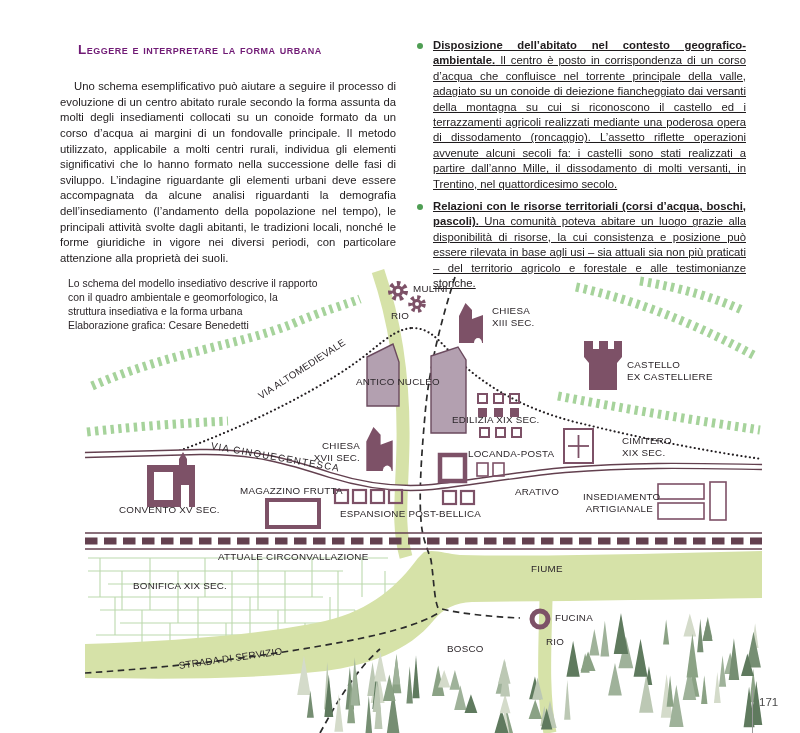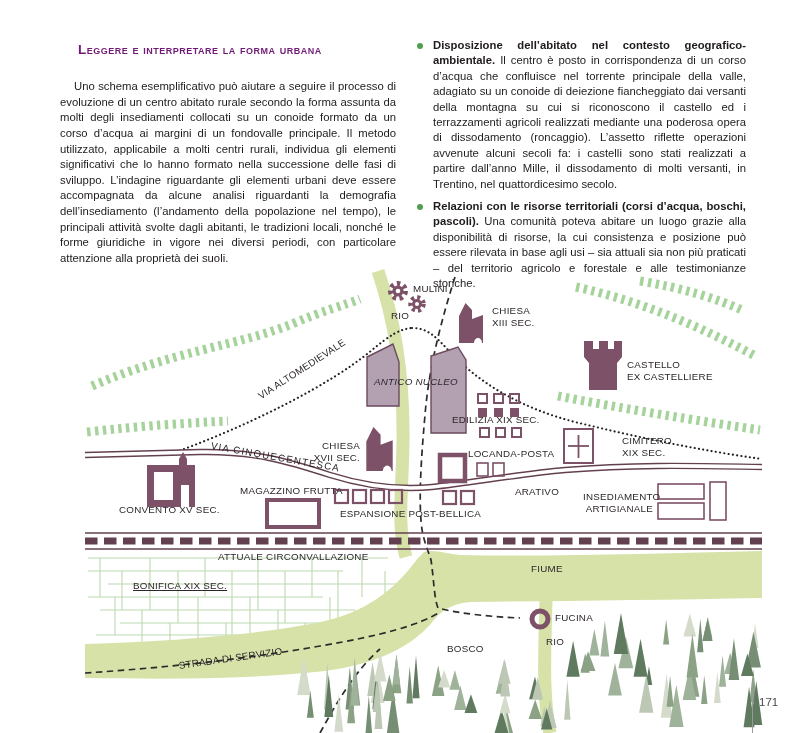--- a/index.html
+++ b/index.html
@@ -5,21 +5,21 @@
   html,body{margin:0;padding:0;background:#fff;}
   .page{position:relative;width:800px;height:733px;background:#fff;overflow:hidden;
         font-family:"Liberation Sans", sans-serif;color:#1f1b1d;}
   
   .title{position:absolute;left:78px;top:42px;font-size:13.5px;font-weight:700;
          font-variant:small-caps;letter-spacing:.5px;color:#701a75;margin:0;}
   .intro{position:absolute;left:60px;top:68px;width:336px;font-size:11.3px;line-height:15.6px;
          text-align:justify;text-indent:14px;hyphens:auto;-webkit-hyphens:auto;}
   .bullets{position:absolute;left:416px;top:38px;width:342px;margin:0;padding:0;list-style:none;}
   .bullets li{position:relative;padding-left:17px;text-align:justify;font-size:11.3px;
-              line-height:15.4px;margin:0 12px 7px 0;hyphens:auto;-webkit-hyphens:auto;}
+              line-height:15.4px;margin:0 12px 7px 0;hyphens:auto;text-decoration:underline;-webkit-hyphens:auto;}
   .bullets .dot{position:absolute;left:1px;top:5px;width:6px;height:6px;border-radius:50%;
                 background:var(--c-bullet,#4f9e53);}
   .bullets .lead{font-weight:700;}
   .caption{position:absolute;left:68px;top:277px;font-size:10.4px;line-height:13.9px;
            white-space:pre-line;color:#2b2528;}
   
   .map-svg{position:absolute;left:0;top:0;}
   .maplbl{position:absolute;font-size:9.8px;letter-spacing:.25px;color:#2d272b;
           white-space:pre-line;line-height:11.5px;}
   .r{text-align:right;}
@@ -52,20 +52,24 @@
 
   <ul class="bullets">
     <li>
       <span class="dot"></span><span class="lead">Disposizione dell’abitato nel contesto geografico-ambientale.</span><span> Il centro è posto in corrispondenza di un corso d’acqua che confluisce nel torrente principale della valle, adagiato su un conoide di deiezione fiancheggiato dai versanti della montagna su cui si riconoscono il castello ed i terrazzamenti agricoli realizzati mediante una poderosa opera di dissodamento (roncaggio). L’assetto riflette operazioni avvenute alcuni secoli fa: i castelli sono stati realizzati a partire dall’anno Mille, il dissodamento di molti versanti, in Trentino, nel quattordicesimo secolo.</span>
     </li>
     <li>
       <span class="dot"></span><span class="lead">Relazioni con le risorse territoriali (corsi d’acqua, boschi, pascoli).</span><span> Una comunità poteva abitare un luogo grazie alla disponibilità di risorse, la cui consistenza e posizione può essere rilevata in base agli usi – sia attuali sia non più praticati – del territorio agricolo e forestale e alle testimonianze storiche.</span>
     </li>
   </ul>
 
+  <div class="caption">Lo schema del modello insediativo descrive il rapporto
+con il quadro ambientale e geomorfologico, la
+struttura insediativa e la forma urbana
+Elaborazione grafica: Cesare Benedetti</div>
 
   <svg class="map-svg" width="800" height="733" viewBox="0 0 800 733">
 
     <g class="grid" id="fieldgrid">
         <line x1="88" y1="558" x2="388" y2="558"></line>
         <line x1="88" y1="571" x2="343" y2="571"></line>
         <line x1="108" y1="584" x2="398" y2="584"></line>
         <line x1="88" y1="597" x2="323" y2="597"></line>
         <line x1="100" y1="610" x2="355" y2="610"></line>
         <line x1="120" y1="623" x2="325" y2="623"></line>
@@ -291,37 +295,37 @@
         <polygon points="573.0970668792725,640.7761831283569 566.4515682458878,676.6687740087509 579.7425655126572,676.6687740087509" fill="#5f7a5e"></polygon>
       </g>
   </svg>
 
   <span class="maplbl" style="left:413px;top:283px;">MULINI</span>
   <span class="maplbl" style="left:391px;top:310px;">RIO</span>
   <span class="maplbl" style="left:492px;top:305px;">CHIESA
 XIII SEC.</span>
   <span class="maplbl" style="left:627px;top:359px;">CASTELLO
 EX CASTELLIERE</span>
-  <span class="maplbl" style="left:374px;top:376px;font-style:italic;">ANTICO NUCLEO</span>
+  <span class="maplbl" style="left:356px;top:376px;">ANTICO NUCLEO</span>
   <span class="maplbl" style="left:452px;top:414px;">EDILIZIA XIX SEC.</span>
   <span class="maplbl rot" style="left:256px;top:392px;transform:rotate(-33deg);">VIA ALTOMEDIEVALE</span>
   <span class="maplbl rot" style="left:212px;top:440px;transform:rotate(10deg);letter-spacing:1.2px;">VIA CINQUECENTESCA</span>
   <span class="maplbl r" style="left:308px;top:440px;width:52px;">CHIESA
 XVII SEC.</span>
   <span class="maplbl" style="left:468px;top:448px;text-align:center;">LOCANDA-POSTA</span>
   <span class="maplbl" style="left:622px;top:435px;">CIMITERO
 XIX SEC.</span>
   <span class="maplbl" style="left:119px;top:504px;">CONVENTO XV SEC.</span>
   <span class="maplbl" style="left:232px;top:485px;margin-left:8px;">MAGAZZINO FRUTTA</span>
   <span class="maplbl" style="left:340px;top:508px;">ESPANSIONE POST-BELLICA</span>
   <span class="maplbl" style="left:515px;top:486px;">ARATIVO</span>
   <span class="maplbl r" style="left:583px;top:491px;width:70px;">INSEDIAMENTO
 ARTIGIANALE</span>
   <span class="maplbl" style="left:218px;top:551px;">ATTUALE CIRCONVALLAZIONE</span>
-  <span class="maplbl" style="left:133px;top:580px;text-decoration:underline;">BONIFICA XIX SEC.</span>
+  <span class="maplbl" style="left:133px;top:580px;">BONIFICA XIX SEC.</span>
   <span class="maplbl" style="left:531px;top:563px;">FIUME</span>
   <span class="maplbl" style="left:555px;top:612px;">FUCINA</span>
   <span class="maplbl" style="left:546px;top:636px;">RIO</span>
   <span class="maplbl" style="left:447px;top:643px;">BOSCO</span>
   <span class="maplbl rot" style="left:178px;top:660px;transform:rotate(-8deg);">STRADA DI SERVIZIO</span>
 
   <div class="pgline"></div>
   <span class="pgnum">171</span>
 </div>
 

